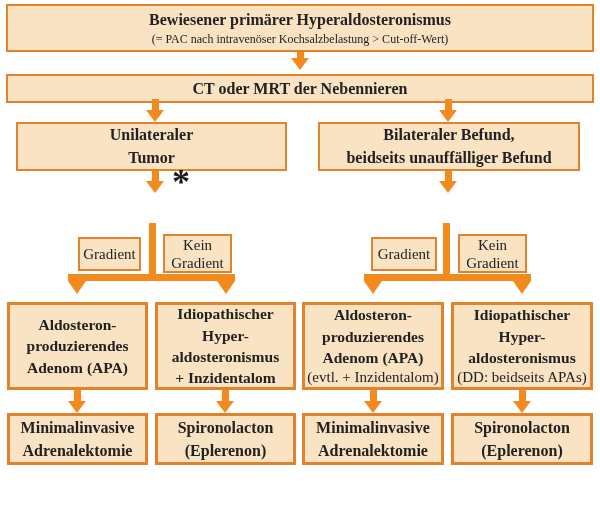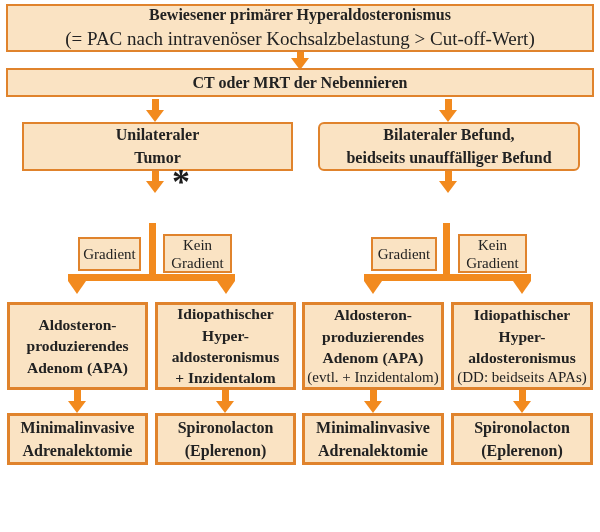--- a/index.html
+++ b/index.html
@@ -12,21 +12,21 @@
   html,body{margin:0;padding:0;background:#fff;}
   .stage{position:relative;width:600px;height:532px;background:#ffffff;overflow:hidden;
          font-family:"Liberation Serif",serif;}
   .box{position:absolute;box-sizing:border-box;background:var(--fill);
        border:2px solid var(--border);display:flex;flex-direction:column;
        justify-content:center;align-items:center;text-align:center;
        color:var(--text);line-height:1.35;}
   .thick{border-width:3px;}
   .pre{white-space:pre-line;}
   .title{font-size:16px;font-weight:700;}
-  .subtitle{font-size:19px;}
+  .subtitle{font-size:12px;}
   .big{font-size:16px;font-weight:700;line-height:1.4;}
   .mid{font-size:15.5px;font-weight:700;line-height:1.38;}
   .note{font-size:15px;font-weight:400;line-height:1.3;}
   .small{font-size:15px;line-height:1.2;}
   .therapy{font-size:16px;font-weight:700;line-height:1.45;}
   
   .arrow{position:absolute;width:18px;}
   .arrow .stem{position:absolute;left:5.5px;top:0;bottom:10px;width:7px;background:var(--arrow);}
   .arrow .head{position:absolute;left:0;bottom:0;width:0;height:0;
                border-left:9px solid transparent;border-right:9px solid transparent;
@@ -50,38 +50,38 @@
   <div class="box" style="left:6px;top:4px;width:588px;height:48px;">
     <div class="title">Bewiesener primärer Hyperaldosteronismus</div>
     <div class="subtitle">(= PAC nach intravenöser Kochsalzbelastung &gt; Cut-off-Wert)</div>
   </div>
 
   <div class="arrow" style="left:291px;top:52px;height:18px;">
       <div class="stem"></div>
       <div class="head"></div>
     </div>
 
-  <div class="box" style="left:6px;top:68px;width:588px;height:29px;">
+  <div class="box" style="left:6px;top:74px;width:588px;height:29px;">
     <div class="title">CT oder MRT der Nebennieren</div>
   </div>
 
   <div class="arrow" style="left:146px;top:99px;height:23px;">
       <div class="stem"></div>
       <div class="head"></div>
     </div>
   <div class="arrow" style="left:439px;top:99px;height:23px;">
       <div class="stem"></div>
       <div class="head"></div>
     </div>
 
-  <div class="box" style="left:22px;top:122px;width:271px;height:49px;">
+  <div class="box" style="left:16px;top:122px;width:271px;height:49px;">
     <div class="big pre">Unilateraler
 Tumor</div>
   </div>
-  <div class="box" style="left:318px;top:122px;width:262px;height:49px;border-radius:6px;">
+  <div class="box" style="left:318px;top:122px;width:262px;height:49px;">
     <div class="big pre">Bilateraler Befund,
 beidseits unauffälliger Befund</div>
   </div>
 
   <div class="arrow" style="left:146px;top:171px;height:22px;">
       <div class="stem"></div>
       <div class="head"></div>
     </div>
   <div class="asterisk" style="left:172px;top:164px;">*</div>
   <div class="arrow" style="left:439px;top:171px;height:22px;">

